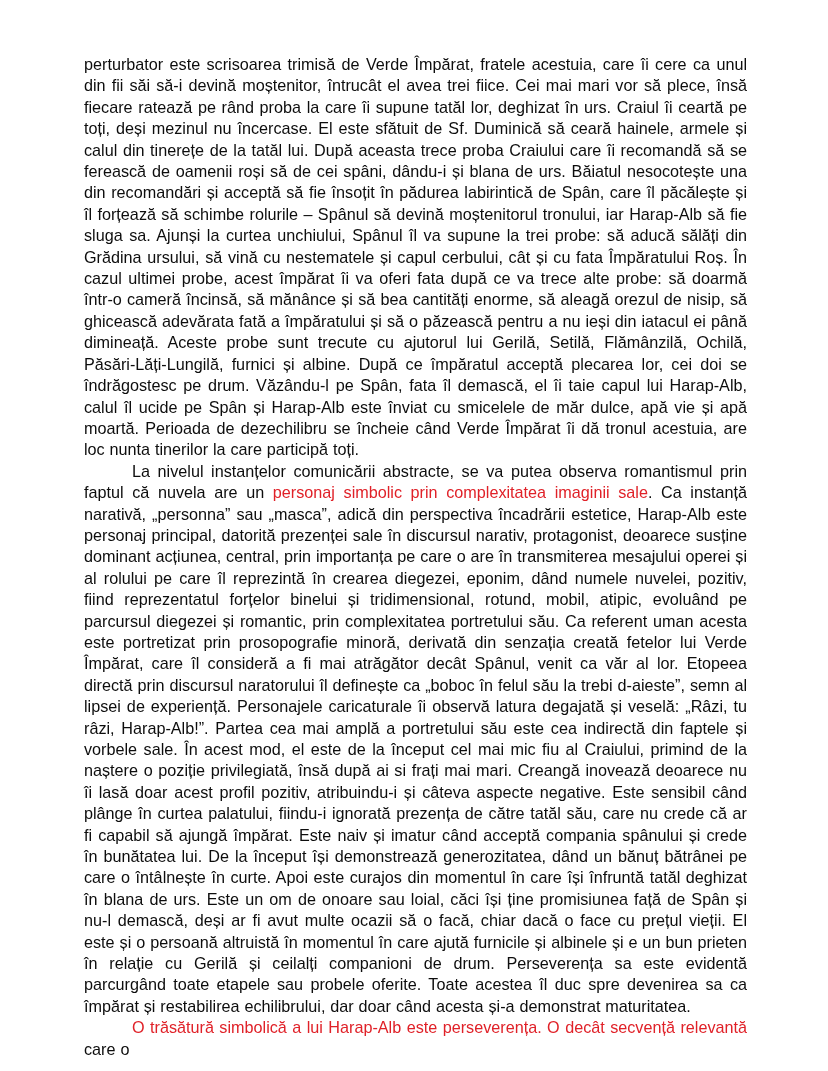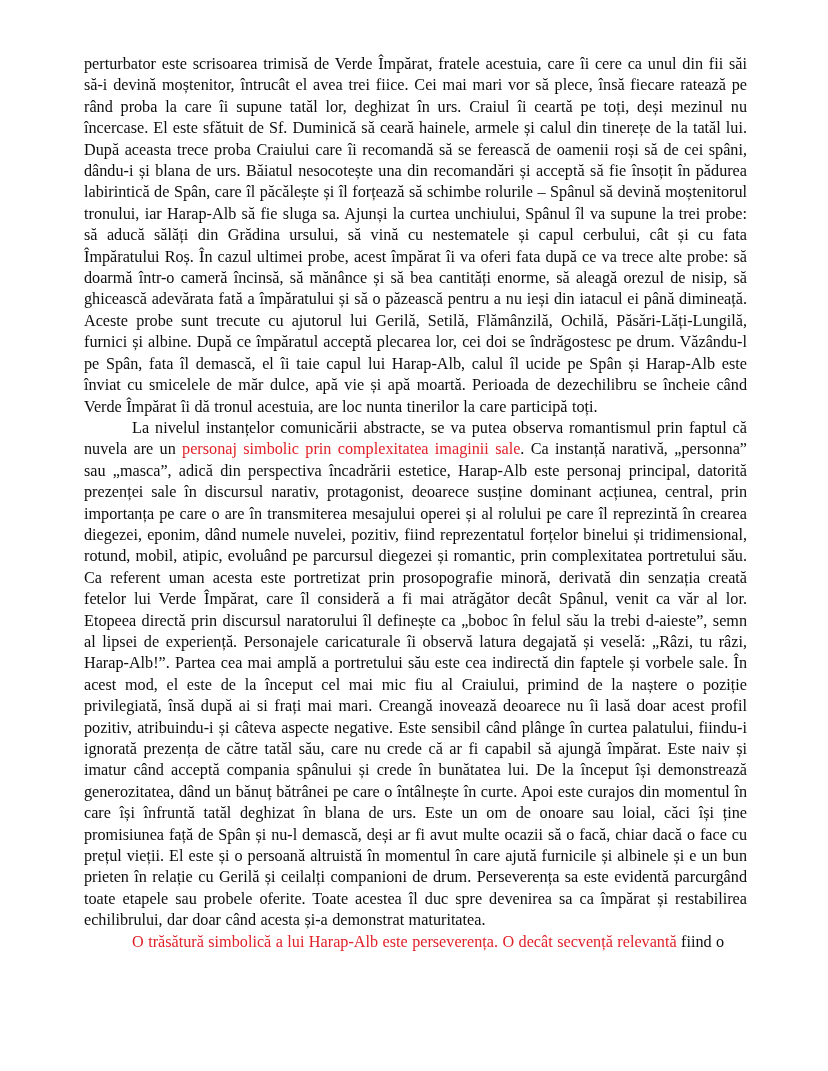--- a/index.html
+++ b/index.html
@@ -6,21 +6,21 @@
     margin: 0;
     padding: 0;
     background: #ffffff;
   }
   .page {
     position: relative;
     width: 828px;
     height: 1071px;
     background: #ffffff;
     overflow: hidden;
-    font-family: Liberation Serif, serif;
+    font-family: Liberation Sans, sans-serif;
   }
   .text-block {
     position: absolute;
     left: 84px;
     top: 54px;
     width: 663px;
   }
   .para {
     margin: 0;
     font-size: 16.2px;
@@ -33,15 +33,15 @@
     text-indent: 48px;
   }
 </style>
 </head>
 <body>
 
 <div class="page">
   <div class="text-block">
       <p class="para"><span style="color: rgb(13, 13, 13);">perturbator este scrisoarea trimisă de Verde Împărat, fratele acestuia, care îi cere ca unul din fii săi să-i devină moștenitor, întrucât el avea trei fiice. Cei mai mari vor să plece, însă fiecare ratează pe rând proba la care îi supune tatăl lor, deghizat în urs. Craiul îi ceartă pe toți, deși mezinul nu încercase. El este sfătuit de Sf. Duminică să ceară hainele, armele și calul din tinerețe de la tatăl lui. După aceasta trece proba Craiului care îi recomandă să se ferească de oamenii roși să de cei spâni, dându-i și blana de urs. Băiatul nesocotește una din recomandări și acceptă să fie însoțit în pădurea labirintică de Spân, care îl păcălește și îl forțează să schimbe rolurile – Spânul să devină moștenitorul tronului, iar Harap-Alb să fie sluga sa. Ajunși la curtea unchiului, Spânul îl va supune la trei probe: să aducă sălăți din Grădina ursului, să vină cu nestematele și capul cerbului, cât și cu fata Împăratului Roș. În cazul ultimei probe, acest împărat îi va oferi fata după ce va trece alte probe: să doarmă într-o cameră încinsă, să mănânce și să bea cantități enorme, să aleagă orezul de nisip, să ghicească adevărata fată a împăratului și să o păzească pentru a nu ieși din iatacul ei până dimineață. Aceste probe sunt trecute cu ajutorul lui Gerilă, Setilă, Flămânzilă, Ochilă, Păsări-Lăți-Lungilă, furnici și albine. După ce împăratul acceptă plecarea lor, cei doi se îndrăgostesc pe drum. Văzându-l pe Spân, fata îl demască, el îi taie capul lui Harap-Alb, calul îl ucide pe Spân și Harap-Alb este înviat cu smicelele de măr dulce, apă vie și apă moartă. Perioada de dezechilibru se încheie când Verde Împărat îi dă tronul acestuia, are loc nunta tinerilor la care participă toți.</span></p>
       <p class="para indent"><span style="color: rgb(13, 13, 13);">La nivelul instanțelor comunicării abstracte, se va putea observa romantismul prin faptul că nuvela are un </span><span style="color: rgb(224, 33, 40);">personaj simbolic prin complexitatea imaginii sale</span><span style="color: rgb(13, 13, 13);">. Ca instanță narativă, „personna” sau „masca”, adică din perspectiva încadrării estetice, Harap-Alb este personaj principal, datorită prezenței sale în discursul narativ, protagonist, deoarece susține dominant acțiunea, central, prin importanța pe care o are în transmiterea mesajului operei și al rolului pe care îl reprezintă în crearea diegezei, eponim, dând numele nuvelei, pozitiv, fiind reprezentatul forțelor binelui și tridimensional, rotund, mobil, atipic, evoluând pe parcursul diegezei și romantic, prin complexitatea portretului său. Ca referent uman acesta este portretizat prin prosopografie minoră, derivată din senzația creată fetelor lui Verde Împărat, care îl consideră a fi mai atrăgător decât Spânul, venit ca văr al lor. Etopeea directă prin discursul naratorului îl definește ca „boboc în felul său la trebi d-aieste”, semn al lipsei de experiență. Personajele caricaturale îi observă latura degajată și veselă: „Râzi, tu râzi, Harap-Alb!”. Partea cea mai amplă a portretului său este cea indirectă din faptele și vorbele sale. În acest mod, el este de la început cel mai mic fiu al Craiului, primind de la naștere o poziție privilegiată, însă după ai si frați mai mari. Creangă inovează deoarece nu îi lasă doar acest profil pozitiv, atribuindu-i și câteva aspecte negative. Este sensibil când plânge în curtea palatului, fiindu-i ignorată prezența de către tatăl său, care nu crede că ar fi capabil să ajungă împărat. Este naiv și imatur când acceptă compania spânului și crede în bunătatea lui. De la început își demonstrează generozitatea, dând un bănuț bătrânei pe care o întâlnește în curte. Apoi este curajos din momentul în care își înfruntă tatăl deghizat în blana de urs. Este un om de onoare sau loial, căci își ține promisiunea față de Spân și nu-l demască, deși ar fi avut multe ocazii să o facă, chiar dacă o face cu prețul vieții. El este și o persoană altruistă în momentul în care ajută furnicile și albinele și e un bun prieten în relație cu Gerilă și ceilalți companioni de drum. Perseverența sa este evidentă parcurgând toate etapele sau probele oferite. Toate acestea îl duc spre devenirea sa ca împărat și restabilirea echilibrului, dar doar când acesta și-a demonstrat maturitatea.</span></p>
-      <p class="para indent"><span style="color: rgb(224, 33, 40);">O trăsătură simbolică a lui Harap-Alb este perseverența. O decât secvență relevantă</span><span style="color: rgb(13, 13, 13);"> fiind o</span></p>
+      <p class="para indent"><span style="color: rgb(224, 33, 40);">O trăsătură simbolică a lui Harap-Alb este perseverența. O decât secvență relevantă</span><span style="color: rgb(13, 13, 13);"> care o</span></p>
     </div>
 </div>
 
 </body></html>

